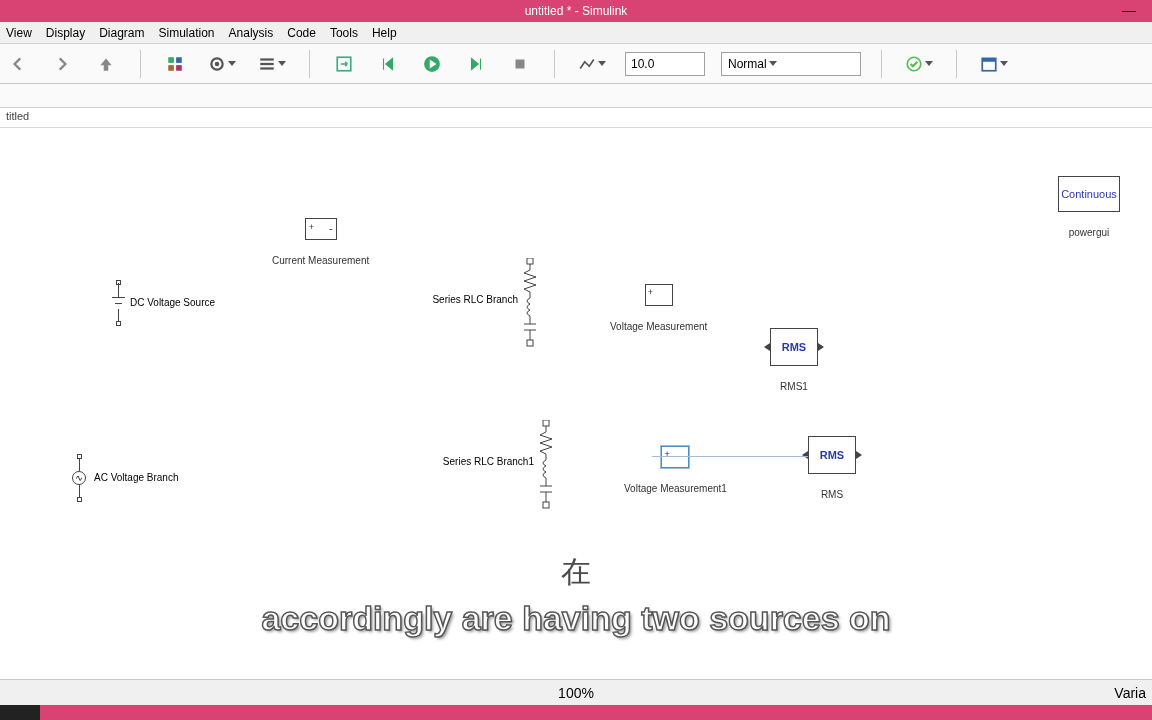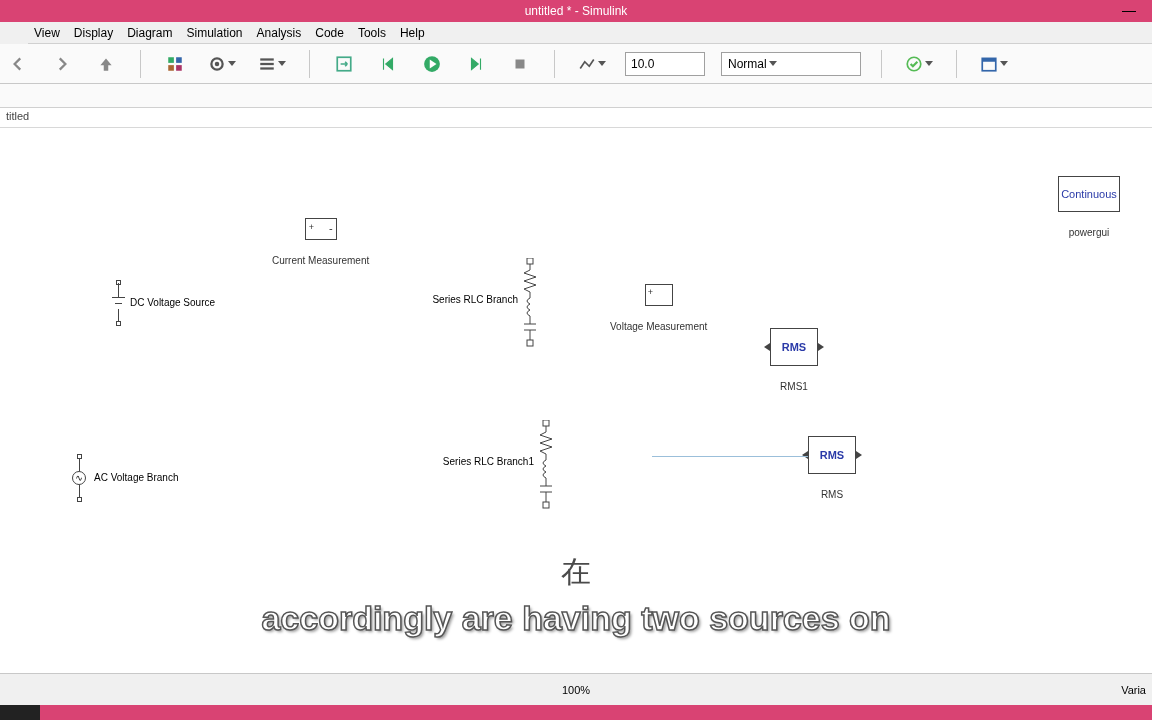--- a/index.html
+++ b/index.html
@@ -1,21 +1,21 @@
 <!DOCTYPE html>
 <html><head>
 <meta charset="utf-8">
 <style>
 * { box-sizing: border-box; margin: 0; padding: 0; font-family: "Segoe UI", Tahoma, sans-serif; }
 body { background: #f0f0f0; width: 1152px; height: 720px; overflow: hidden; position: relative; }
 
 .titlebar { height: 22px; background: #d94373; color: #fff; display: flex; align-items: center; justify-content: center; position: relative; font-size: 12px; }
 .titlebar .minbtn { position: absolute; right: 16px; top: 2px; color: #000; font-size: 14px; cursor: pointer; }
 
-.menubar { height: 22px; background: #f0f0f0; display: flex; align-items: center; padding: 0 6px; gap: 14px; font-size: 12px; border-bottom: 1px solid #d0d0d0; margin-left: 28px; }
+.menubar { height: 22px; background: #f0f0f0; display: flex; align-items: center; padding: 0 6px; gap: 14px; font-size: 12px; border-bottom: 1px solid #d0d0d0; }
 .menubar span { cursor: pointer; }
 
 .toolbar { height: 40px; background: #fafafa; border-bottom: 1px solid #c8c8c8; display: flex; align-items: center; padding: 0 4px; gap: 16px; }
 .toolbar .sep { width: 1px; height: 28px; background: #c8c8c8; margin: 0 4px; }
 .tbtn { width: 28px; height: 28px; border: 1px solid transparent; display: flex; align-items: center; justify-content: center; cursor: pointer; border-radius: 2px; }
 .tbtn.dd { width: 34px; }
 .tbtn svg { width: 18px; height: 18px; }
 .stoptime { width: 80px; height: 24px; border: 1px solid #a0a0a0; background: #fff; font-size: 12px; padding: 0 5px; }
 .simselect { width: 140px; height: 24px; border: 1px solid #a0a0a0; background: #fff; font-size: 12px; display: flex; align-items: center; justify-content: flex-start; padding: 0 6px; cursor: pointer; }
 
@@ -60,21 +60,21 @@
 .acsrc .lbl { position:absolute; left:22px; top:18px; font-size:10px; white-space:nowrap; }
 
 .rlc { position:absolute; text-align:center; }
 .rlc .lbl { position:absolute; right:22px; top:36px; font-size:10px; white-space:nowrap; }
 
 .wire { position:absolute; height:1px; background:#9bbfda; }
 
 .subtitle1 { position:absolute; left:50%; transform:translateX(-50%); bottom:95px; font-size:30px; color:#4a4a4a; text-shadow:1px 1px 2px #fff; font-family:"Microsoft YaHei",sans-serif; }
 .subtitle2 { position:absolute; left:50%; transform:translateX(-50%); bottom:50px; font-size:34px; font-weight:bold; color:#fff; -webkit-text-stroke:1.5px #555; text-shadow:2px 2px 3px rgba(0,0,0,.4); white-space:nowrap; }
 
-.statusbar { position:absolute; bottom:15px; left:0; right:0; height:32px; background:#f0f0f0; border-top:1px solid #c8c8c8; display:flex; align-items:center; font-size:11px; }
+.statusbar { position:absolute; bottom:15px; left:0; right:0; height:26px; background:#f0f0f0; border-top:1px solid #c8c8c8; display:flex; align-items:center; font-size:14px; }
 .statusbar .zoom { position:absolute; left:50%; transform:translateX(-50%); }
 .statusbar .rtxt { position:absolute; right:6px; }
 
 .taskbar { position:absolute; bottom:0; left:0; right:0; height:15px; background:#d94373; }
 .taskbar .pin { position:absolute; left:0; top:0; width:40px; height:15px; background:#222; }
 
 .dd-arrow { width:0;height:0;border-left:4px solid transparent;border-right:4px solid transparent;border-top:5px solid #555;display:inline-block;margin-left:2px; }
 </style>
 </head>
 <body>
@@ -255,20 +255,24 @@
       <rect x="7" y="82" width="6" height="6" fill="#fff" stroke="#444"></rect>
     </svg>
     <div class="lbl">Series RLC Branch1</div>
   </div>
 
   <div class="block" style="left:610px; top:156px;">
     <div class="box vm-box"></div>
     <div class="lbl">Voltage Measurement</div>
   </div>
 
+  <div class="block" style="left:624px; top:318px;">
+    <div class="box vm-box" style="border-color:#4a8cc4; box-shadow:0 0 0 1px #9bbfda;"></div>
+    <div class="lbl">Voltage Measurement1</div>
+  </div>
 
   <div class="block" style="left:770px; top:200px;">
     <div class="box rms-box" style="position:relative;">
       <span class="rms-txt">RMS</span>
       <div class="port left"></div>
         <div class="port right"></div>
     </div>
     <div class="lbl">RMS1</div>
   </div>
 

